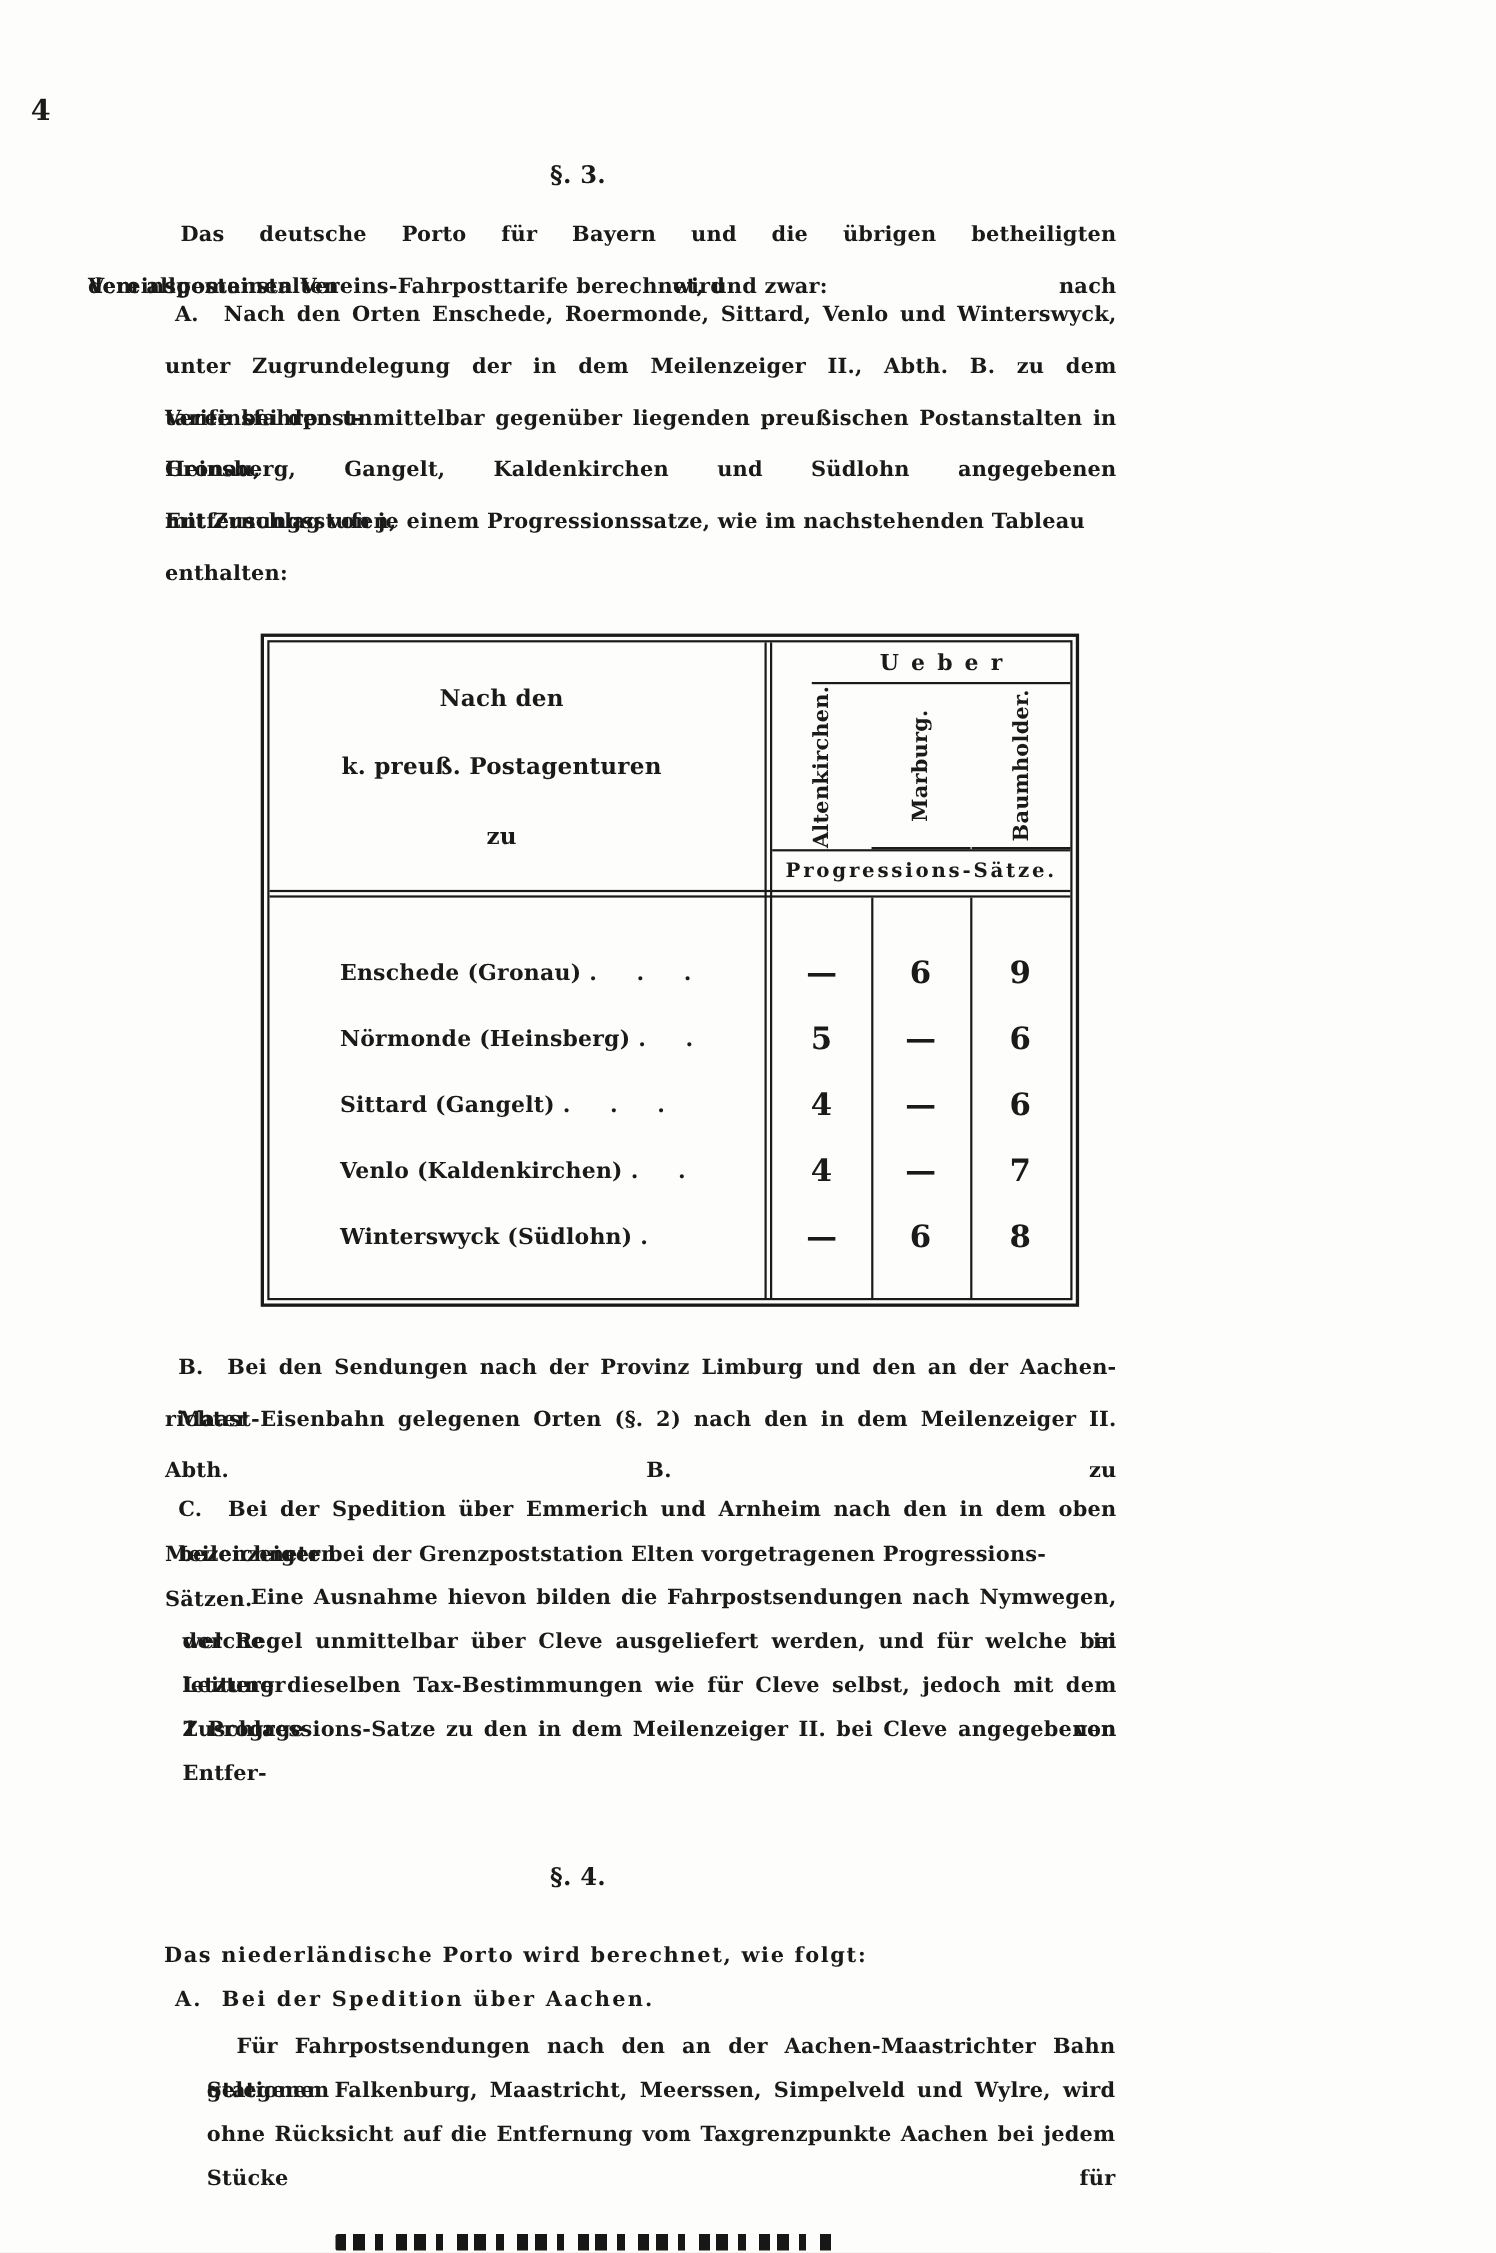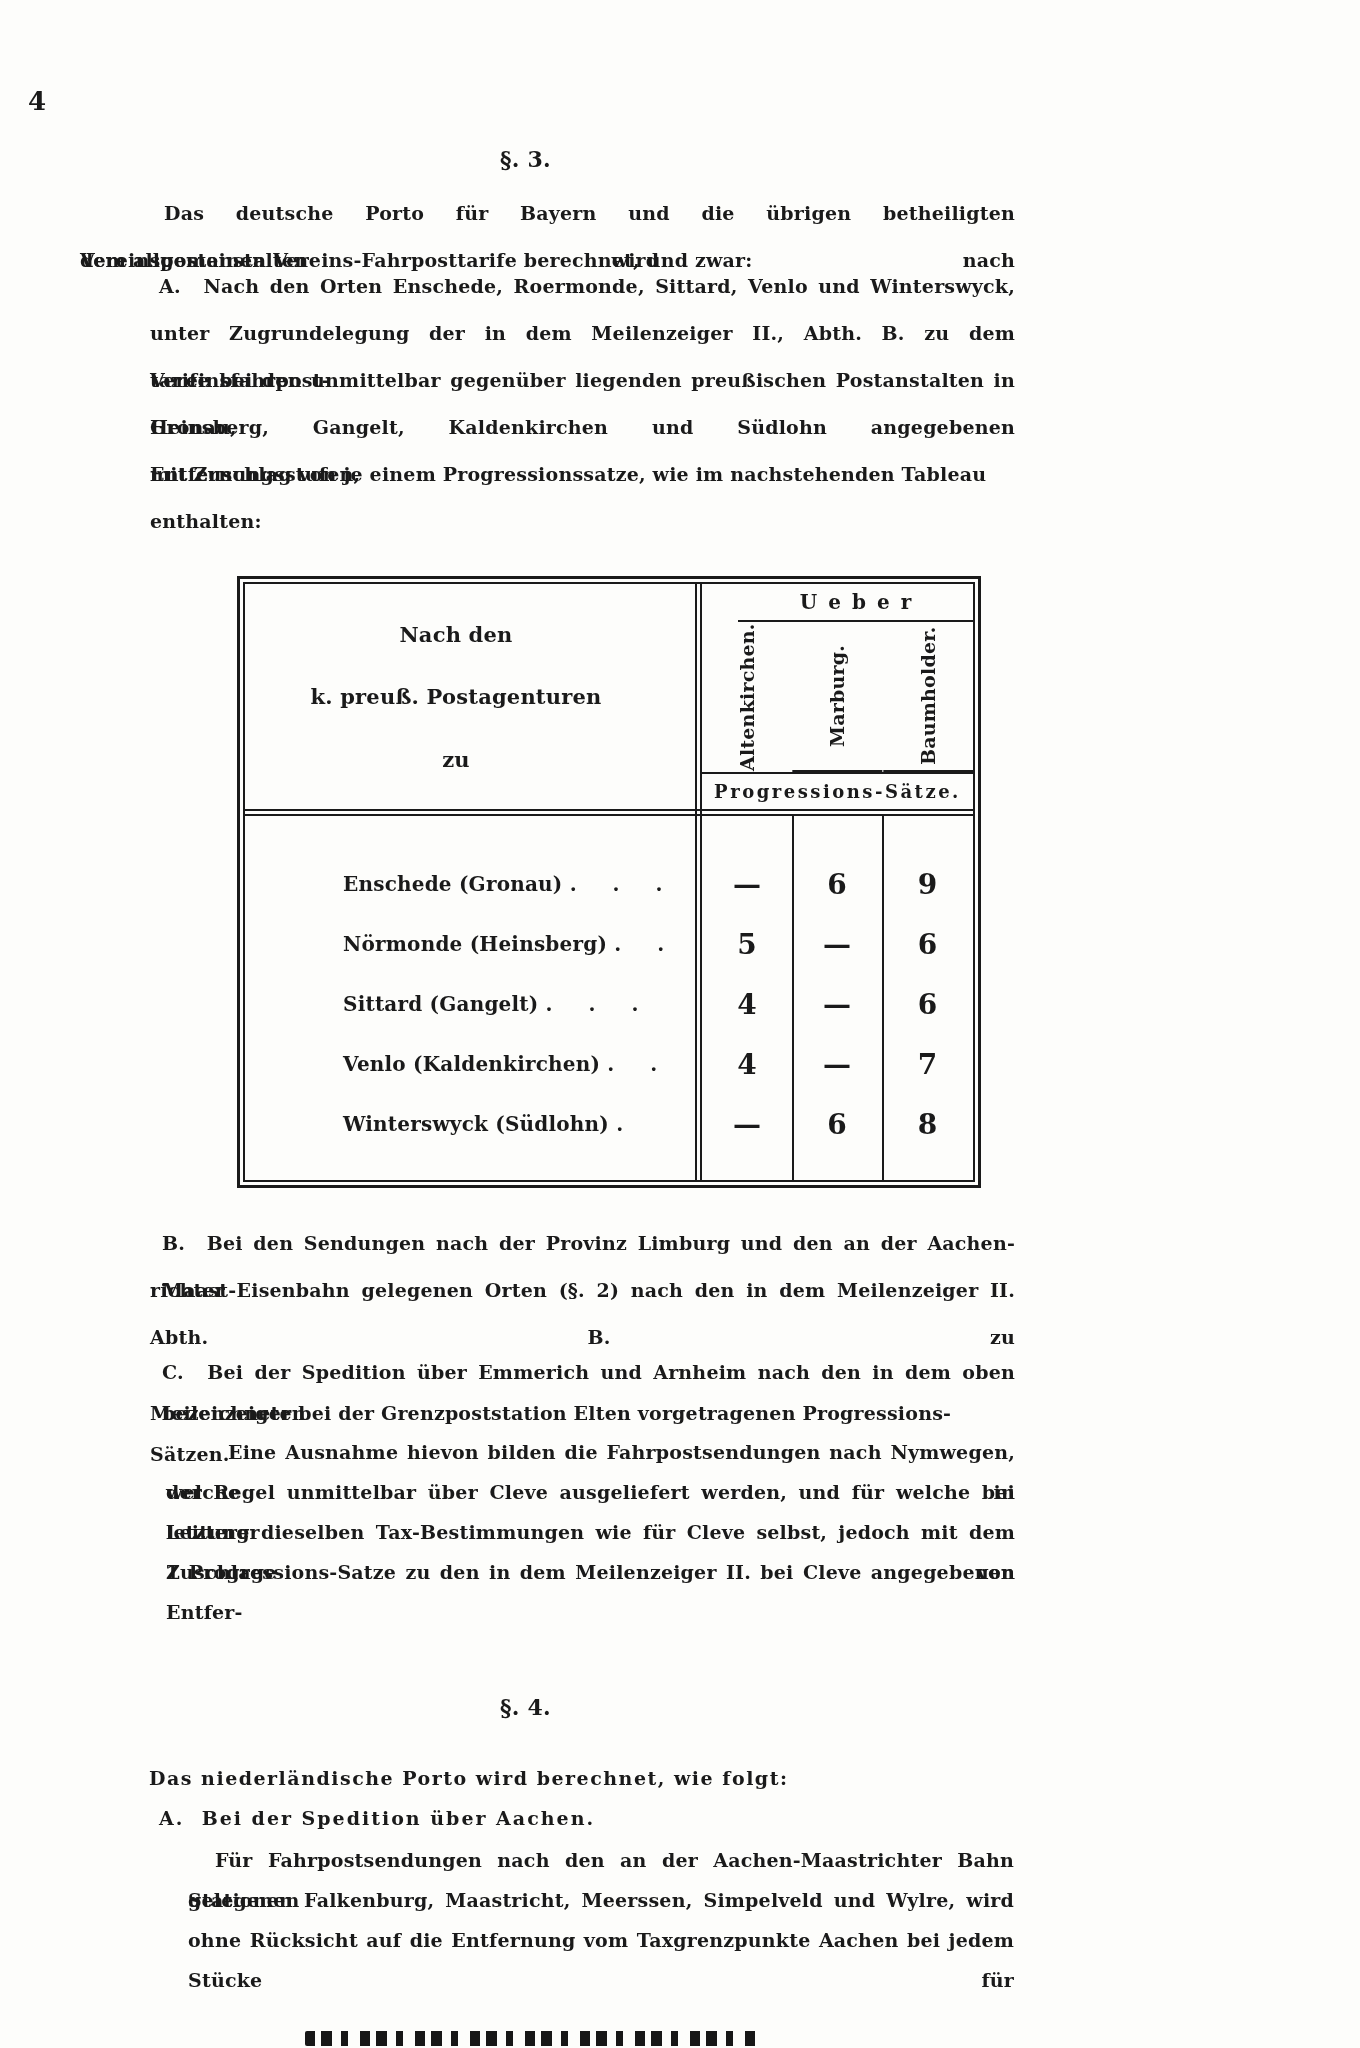--- a/index.html
+++ b/index.html
@@ -72,21 +72,21 @@
   .hdouble{
     position:absolute;left:0;right:0;top:225px;height:7px;box-sizing:border-box;
     border-top:2px solid #1a1a1a;border-bottom:2px solid #1a1a1a;
   }
   .tbody{position:absolute;left:0;right:0;top:232px;bottom:0;padding-top:38px;box-sizing:border-box;}
   .vthin1,.vthin2{position:absolute;top:0;bottom:0;width:2px;background:#1a1a1a;}
   .vthin1{left:547px;}
   .vthin2{left:637px;}
   .trow{height:60px;display:flex;align-items:center;}
   .tlabel{
-    width:450px;box-sizing:border-box;padding-left:98px;
+    width:450px;box-sizing:border-box;padding-left:64px;
     font-size:20px;font-weight:700;white-space:pre;
   }
   .tdots{white-space:pre;}
   .tspacer{width:7px;}
   .tval{width:90px;text-align:center;font-size:28px;font-weight:600;}
   .tval:last-child{width:91px;}
 
   .bottomcut{
     position:absolute;top:2031px;left:305px;width:455px;height:15px;
     background:

